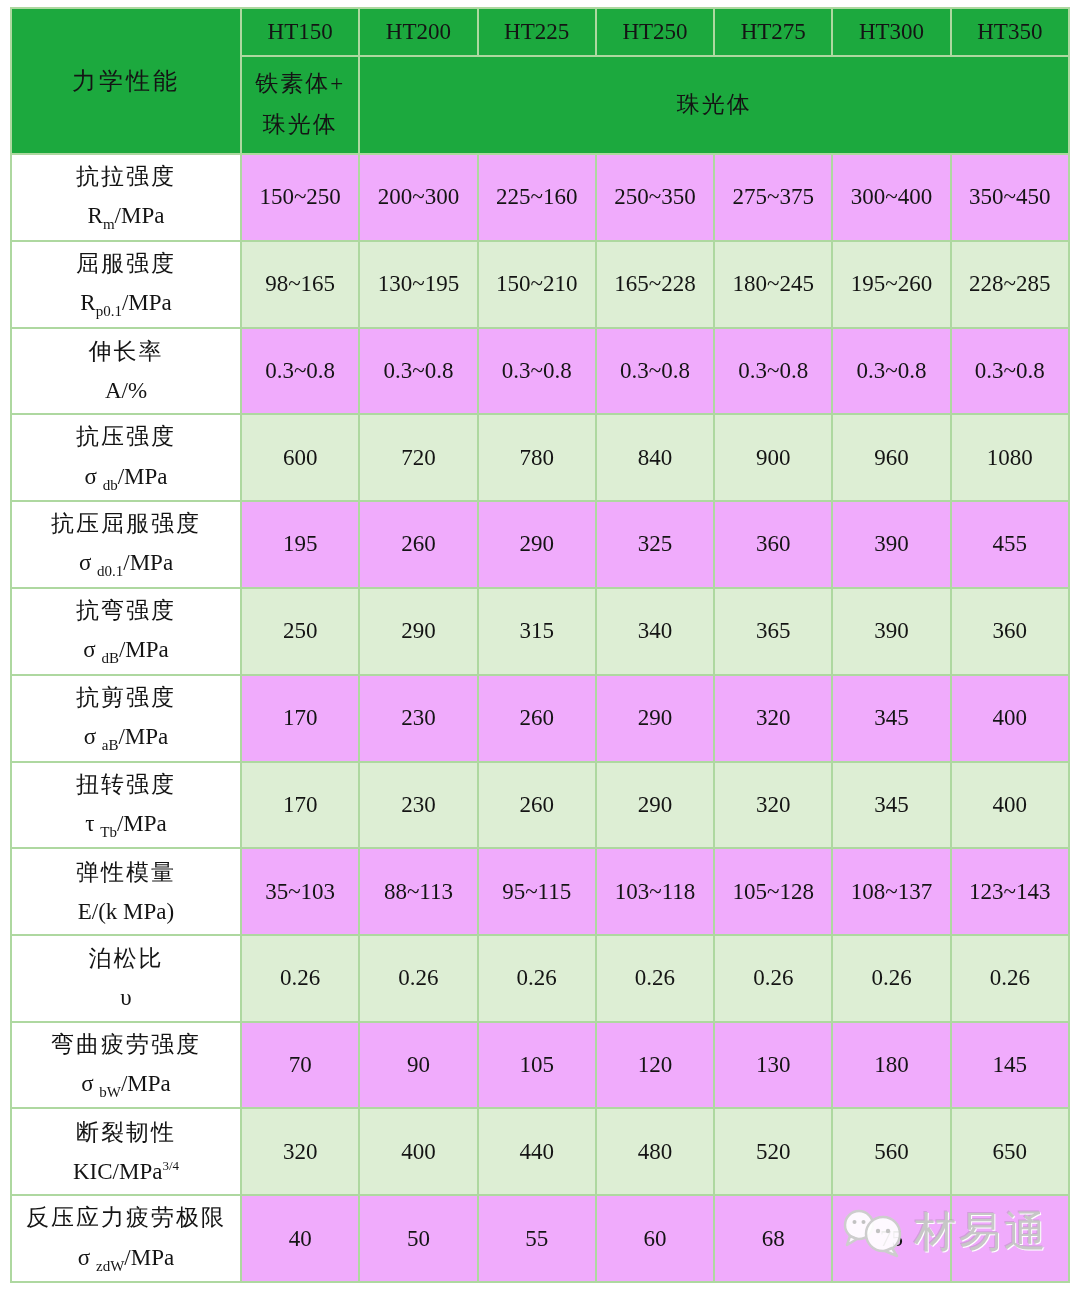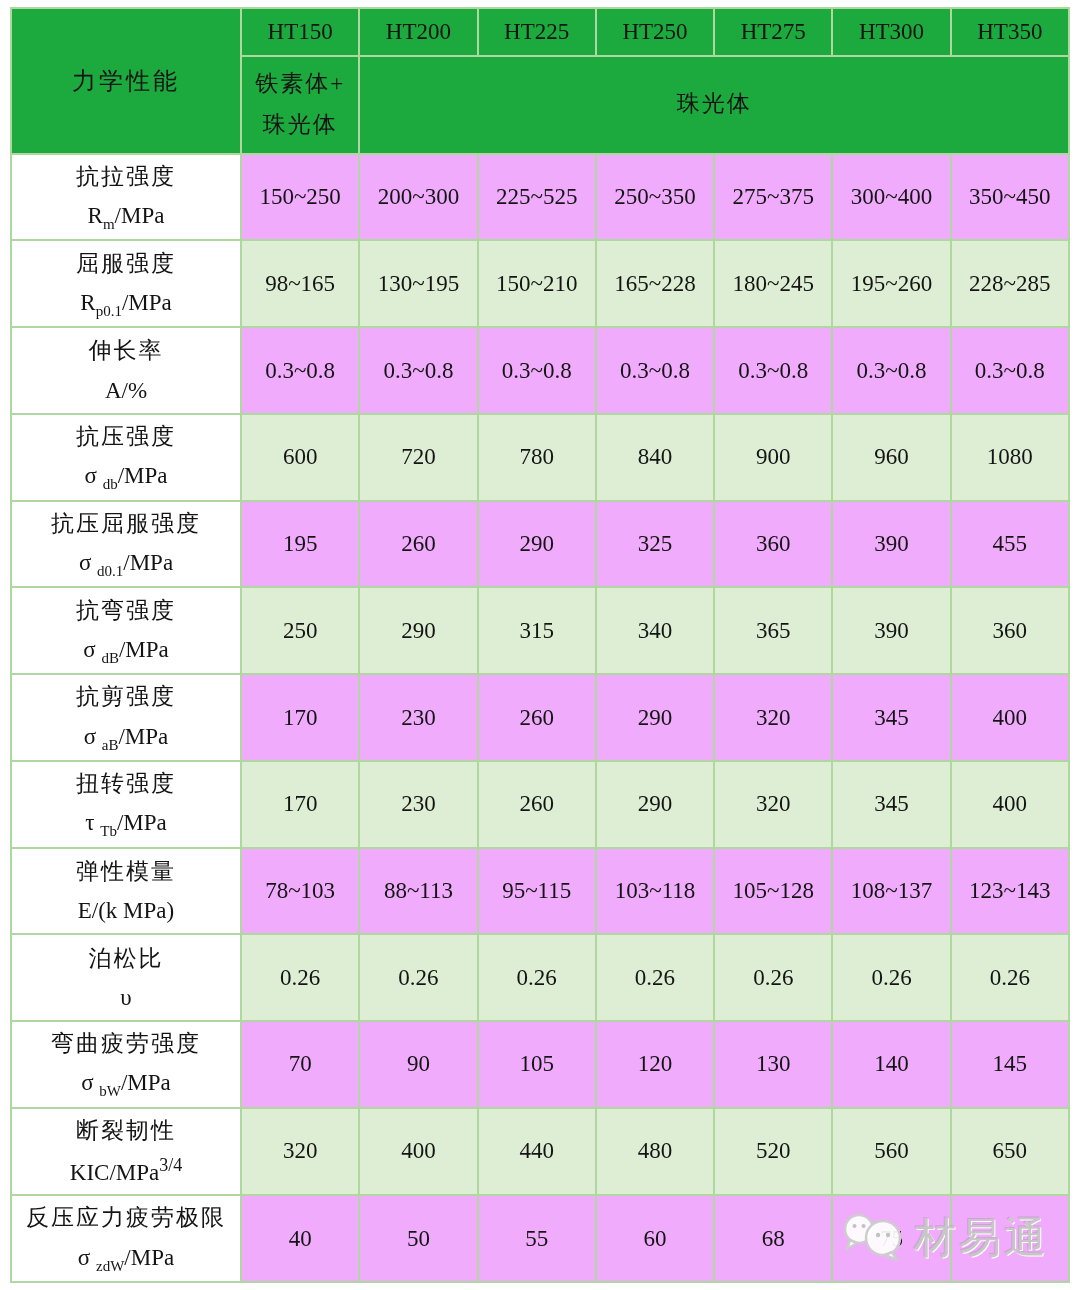--- a/index.html
+++ b/index.html
@@ -24,25 +24,25 @@
   td.plain{background:#f0abfc;}
 
   .corner-cell{background:var(--green);font-size:24px;letter-spacing:3px;}
   .grade-cell{background:var(--green);}
   .matrix-cell{background:var(--green);line-height:1.75;letter-spacing:2px;}
 
   .label-cell{background:#ffffff;}
   .label-name{letter-spacing:2px;line-height:1.7;}
   .label-sym{line-height:1.7;}
   sub.s{font-size:15px;}
-  sup.s{font-size:18px;}
+  sup.s{font-size:13px;}
 
   
   .watermark{position:absolute;left:840px;top:1204px;width:186px;height:62px;
-             display:flex;align-items:flex-end;gap:6px;pointer-events:none;}
+             display:flex;align-items:flex-start;gap:6px;pointer-events:none;}
   .wm-icon{width:68px;height:58px;flex:0 0 auto;}
   .wm-text{font-size:42px;color:#c7c7c7;letter-spacing:3px;white-space:nowrap;
            text-shadow:1px 1px 0 #ffffff,-1px -1px 0 rgba(120,120,120,.25);
            font-family:"Liberation Sans","DejaVu Sans",sans-serif;}
 </style>
 </head>
 <body>
 
 <div class="table-wrap">
   <table>
@@ -76,21 +76,21 @@
         <td class="matrix-cell" colspan="6">珠光体</td>
       </tr>
 
     <tr class="data-row">
           <td class="label-cell">
             <div class="label-name">抗拉强度</div>
             <div class="label-sym"><span>R</span><sub class="s">m</sub><span>/MPa</span></div>
           </td>
           <td class="plain">150~250</td>
           <td class="plain">200~300</td>
-          <td class="plain">225~525</td>
+          <td class="plain">225~160</td>
           <td class="plain">250~350</td>
           <td class="plain">275~375</td>
           <td class="plain">300~400</td>
           <td class="plain">350~450</td>
         </tr>
         <tr class="data-row">
           <td class="label-cell">
             <div class="label-name">屈服强度</div>
             <div class="label-sym"><span>R</span><sub class="s">p0.1</sub><span>/MPa</span></div>
           </td>
@@ -178,21 +178,21 @@
           <td class="shade">290</td>
           <td class="shade">320</td>
           <td class="shade">345</td>
           <td class="shade">400</td>
         </tr>
         <tr class="data-row">
           <td class="label-cell">
             <div class="label-name">弹性模量</div>
             <div class="label-sym"><span>E/(k MPa)</span></div>
           </td>
-          <td class="plain">78~103</td>
+          <td class="plain">35~103</td>
           <td class="plain">88~113</td>
           <td class="plain">95~115</td>
           <td class="plain">103~118</td>
           <td class="plain">105~128</td>
           <td class="plain">108~137</td>
           <td class="plain">123~143</td>
         </tr>
         <tr class="data-row">
           <td class="label-cell">
             <div class="label-name">泊松比</div>
@@ -209,21 +209,21 @@
         <tr class="data-row">
           <td class="label-cell">
             <div class="label-name">弯曲疲劳强度</div>
             <div class="label-sym"><span>σ </span><sub class="s">bW</sub><span>/MPa</span></div>
           </td>
           <td class="plain">70</td>
           <td class="plain">90</td>
           <td class="plain">105</td>
           <td class="plain">120</td>
           <td class="plain">130</td>
-          <td class="plain">140</td>
+          <td class="plain">180</td>
           <td class="plain">145</td>
         </tr>
         <tr class="data-row">
           <td class="label-cell">
             <div class="label-name">断裂韧性</div>
             <div class="label-sym"><span>KIC/MPa</span><sup class="s">3/4</sup></div>
           </td>
           <td class="shade">320</td>
           <td class="shade">400</td>
           <td class="shade">440</td>

